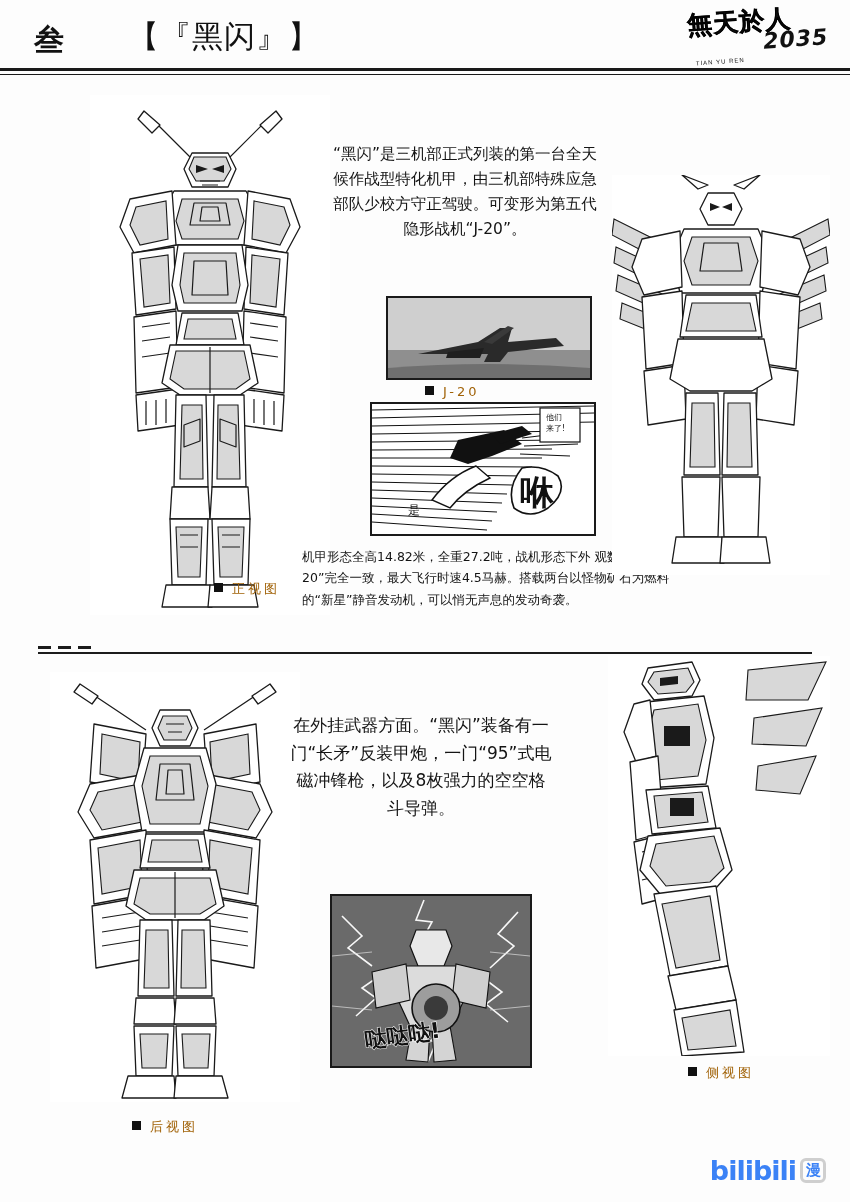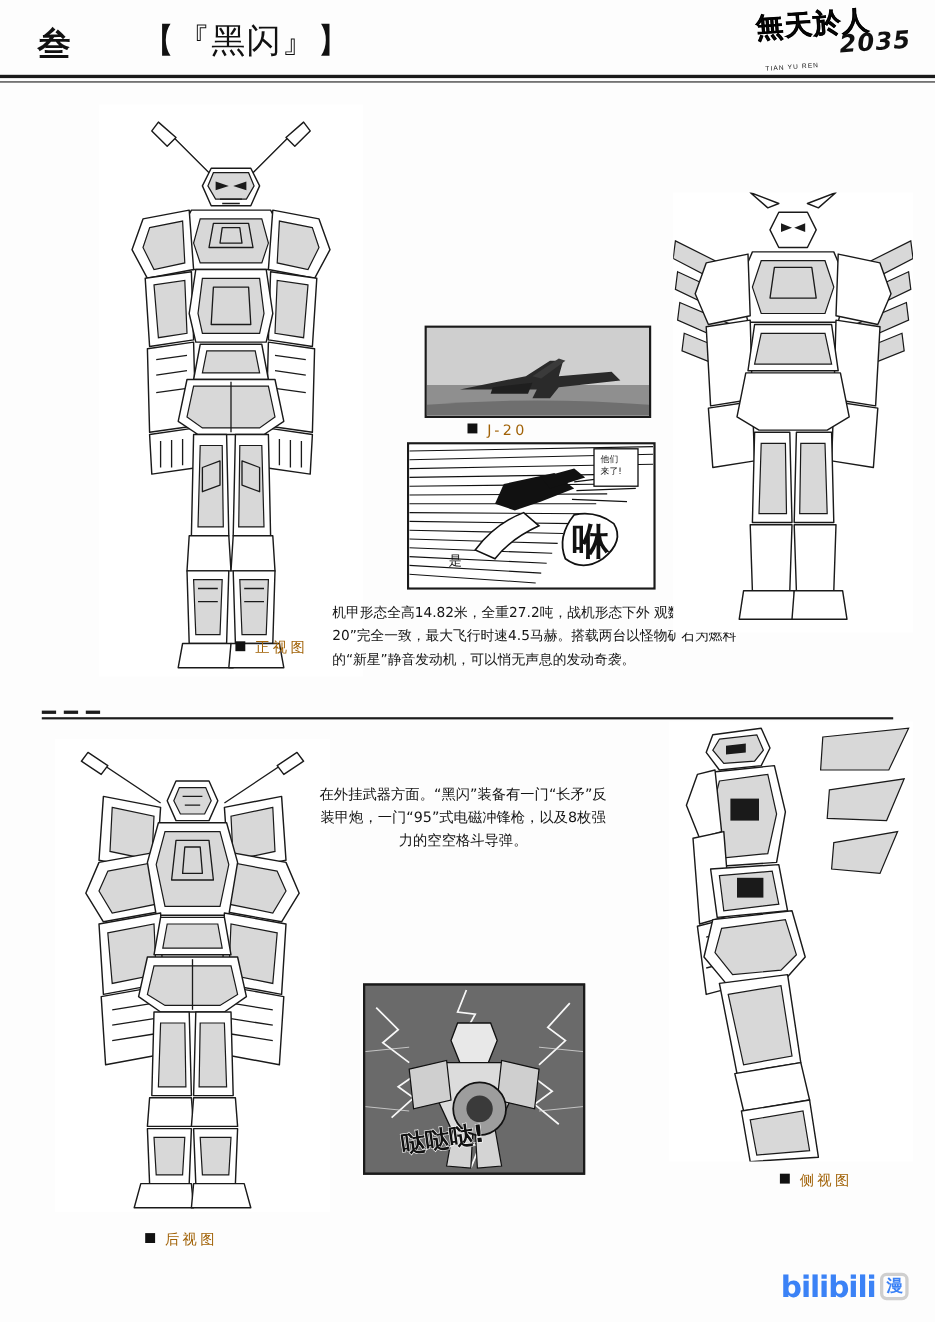--- a/index.html
+++ b/index.html
@@ -253,20 +253,21 @@
       <path class="ln" d="M150 440 L132 440 M150 452 L132 452"></path>
 
       <path class="ln2" d="M76 490 L120 490 L122 512 L72 512 Z"></path>
       <path class="ln2" d="M164 490 L120 490 L118 512 L168 512 Z"></path>
     </svg>
   </div>
   <div class="caption" style="left:170px; top:580px;margin-left:44px;">
     <span class="sq"></span><span>正视图</span>
   </div>
 
+  <div class="text-block" style="left:330px; top:142px; width:270px; font-size:15.5px; text-align:center;">“黑闪”是三机部正式列装的第一台全天候作战型特化机甲，由三机部特殊应急部队少校方守正驾驶。可变形为第五代隐形战机“J-20”。</div>
 
   <div class="photo" style="left:386px; top:296px; width:202px; height:80px; background:linear-gradient(#e9e9e9,#c9c9c9);">
     <svg width="202" height="80" viewBox="0 0 202 80" aria-hidden="true">
       <rect x="0" y="0" width="202" height="80" fill="#cfcfcf"></rect>
       <rect x="0" y="52" width="202" height="28" fill="#8f8f8f"></rect>
       <path d="M30 56 L90 44 L112 30 L124 30 L120 44 L168 40 L176 48 L120 54 L112 64 L96 64 L100 56 Z" fill="#2a2a2a"></path>
       <path d="M96 44 L120 28 L126 30 L104 46 Z" fill="#3a3a3a"></path>
       <path d="M60 54 L96 50 L92 60 L58 60 Z" fill="#1f1f1f"></path>
       <path d="M0 70 Q100 62 202 70 L202 80 L0 80 Z" fill="#6f6f6f"></path>
     </svg>
@@ -423,21 +424,21 @@
       <path class="shade" d="M160 362 L132 362 L134 396 L158 396 Z"></path>
 
       <path class="ln2" d="M78 404 L124 404 L126 426 L72 426 Z"></path>
       <path class="ln2" d="M172 404 L126 404 L124 426 L178 426 Z"></path>
     </svg>
   </div>
   <div class="caption" style="left:132px; top:1118px;">
     <span class="sq"></span><span>后视图</span>
   </div>
 
-  <div class="text-block" style="left:290px; top:712px; width:262px; font-size:13px; text-align:center;">在外挂武器方面。“黑闪”装备有一门“长矛”反装甲炮，一门“95”式电磁冲锋枪，以及8枚强力的空空格斗导弹。</div>
+  <div class="text-block" style="left:290px; top:712px; width:262px; font-size:17px; text-align:center;">在外挂武器方面。“黑闪”装备有一门“长矛”反装甲炮，一门“95”式电磁冲锋枪，以及8枚强力的空空格斗导弹。</div>
 
   <div class="photo" style="left:330px; top:894px; width:198px; height:170px; background:#4a4a4a;">
     <svg width="198" height="170" viewBox="0 0 198 170" aria-hidden="true">
       <rect width="198" height="170" fill="#6a6a6a"></rect>
       <g stroke="#fff" stroke-width="1.6" fill="none" opacity="0.95">
         <path d="M10 20 L30 40 L16 52 L40 70"></path>
         <path d="M186 16 L166 38 L182 50 L158 72"></path>
         <path d="M24 120 L44 102 L30 92 L56 74"></path>
         <path d="M176 126 L154 108 L170 96 L146 78"></path>
         <path d="M92 4 L84 24 L100 26 L88 48"></path>
@@ -490,21 +491,21 @@
 
       <path class="ln2" d="M46 238 L108 230 L120 310 L62 320 Z"></path>
       <path class="shade" d="M54 248 L102 240 L112 304 L68 312 Z"></path>
 
       <path class="ln2" d="M60 320 L120 310 L128 344 L68 354 Z"></path>
 
       <path class="ln2" d="M66 354 L128 344 L136 396 L74 400 Z"></path>
       <path class="shade" d="M74 362 L122 354 L128 390 L80 394 Z"></path>
     </svg>
   </div>
-  <div class="caption" style="left:688px; top:1064px;margin-left:21px;">
+  <div class="caption" style="left:688px; top:1064px;">
     <span class="sq"></span><span>侧视图</span>
   </div>
 
   <div class="watermark">
     <span>bilibili</span><span class="wm-box">漫</span>
   </div>
 
 </div>
 
 </body></html>

